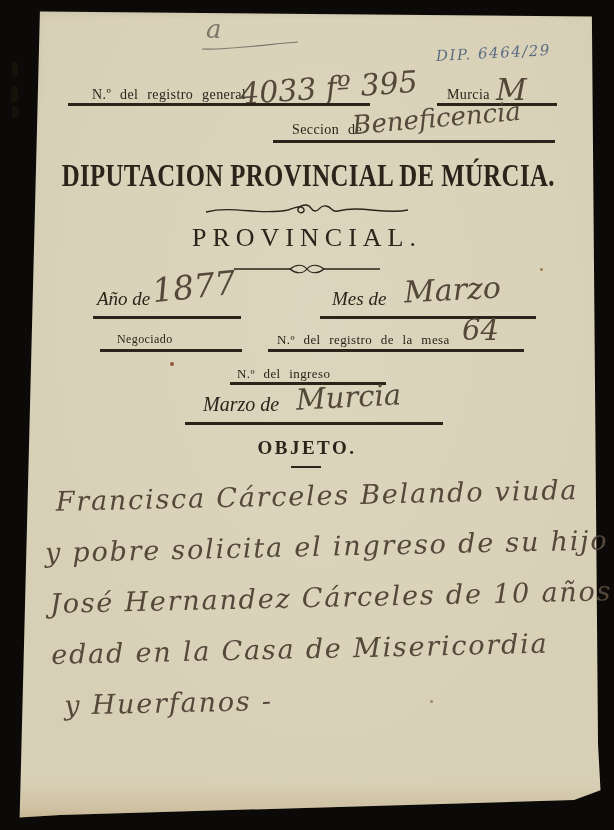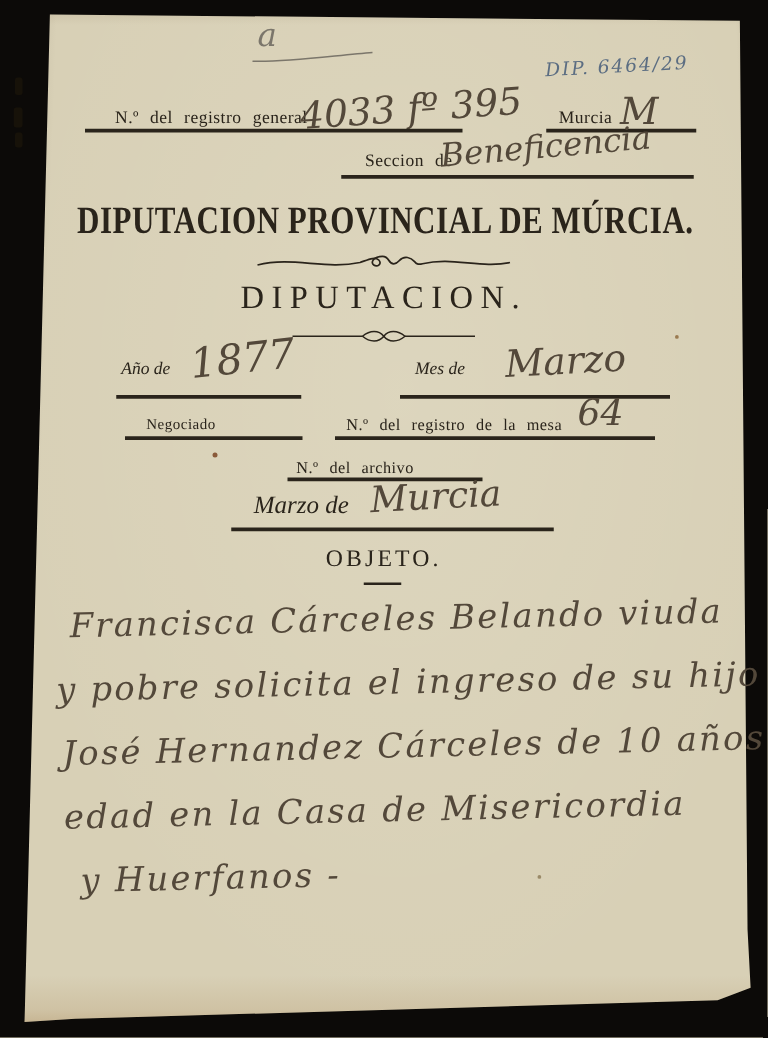--- a/index.html
+++ b/index.html
@@ -14,29 +14,29 @@
     background:
       linear-gradient(92deg, rgba(70,58,38,.48) 0px, rgba(70,58,38,.16) 16px, rgba(70,58,38,0) 46px),
       linear-gradient(268deg, rgba(110,92,60,.26) 0px, rgba(110,92,60,0) 26px),
       linear-gradient(to top, rgba(152,108,52,.42) 0px, rgba(152,108,52,.14) 22px, rgba(152,108,52,0) 50px),
       linear-gradient(to bottom, rgba(120,100,65,.22) 0px, rgba(120,100,65,0) 20px),
       radial-gradient(ellipse at 52% 38%, rgba(255,255,244,.12), rgba(0,0,0,0) 72%),
       var(--paper,#d8d0b6);
   }
   .el{position:absolute;white-space:nowrap}
   .plabel{font-weight:normal;color:var(--ink_printed,#2a241b);letter-spacing:.4px;word-spacing:5px;font-size:14px}
-  .ilabel{font-style:italic;color:var(--ink_printed,#2a241b);font-size:14px}
+  .ilabel{font-style:italic;color:var(--ink_printed,#2a241b);font-size:19px}
   .hw{font-style:italic;font-family:"DejaVu Serif",serif;color:var(--ink_hand,#53483a)}
   .rule{position:absolute;background:var(--ink_printed,#241f17);height:2.6px}
   .thin-rule{position:absolute;background:var(--ink_printed,#241f17);height:1.6px}
   .center{left:0;width:614px;text-align:center}
   .title-inner{display:inline-block;transform:scaleX(.8);font-weight:bold;font-size:31px;
     color:var(--ink_printed,#241f17);letter-spacing:.5px}
   .sub{font-size:26px;letter-spacing:6px;color:var(--ink_printed,#2b261e)}
-  .objeto{font-size:19px;letter-spacing:2.5px;font-weight:normal;color:var(--ink_printed,#2a241b)}
+  .objeto{font-size:19px;letter-spacing:2.5px;font-weight:bold;color:var(--ink_printed,#2a241b)}
   .mark{position:absolute;background:#171209;border-radius:2px}
   .speck{position:absolute;border-radius:50%}
   .bodyline{white-space:nowrap;font-size:27px;letter-spacing:1.8px;line-height:51px}
 </style>
 </head>
 <body>
 
 <div id="paper"></div>
 
 <div class="mark" style="left:12px;top:62px;width:6px;height:14px"></div>
@@ -69,21 +69,21 @@
 <div class="el center" style="top:158px">
   <span class="title-inner">DIPUTACION PROVINCIAL DE MÚRCIA.</span>
 </div>
 
 <div class="el center" style="top:200px">
   <svg width="210" height="20" viewBox="0 0 210 20">
     <path d="M4 12 C 32 5, 58 16, 86 10 C 92 8, 98 5, 101 8 C 104 11, 100 14, 97 12 C 94 10, 97 5, 104 5 C 110 5, 108 11, 113 11 C 118 11, 117 5, 124 6 C 131 7, 129 13, 136 11 C 160 5, 182 15, 206 10" fill="none" stroke="var(--ink_printed,#2e2820)" stroke-width="1.4"></path>
   </svg>
 </div>
 
-<div class="el center sub" style="top:223px">DIPUTACION.</div>
+<div class="el center sub" style="top:223px">PROVINCIAL.</div>
 
 <div class="el center" style="top:262px">
   <svg width="150" height="14" viewBox="0 0 150 14">
     <path d="M2 7 H 58 M 92 7 H 148" stroke="var(--ink_printed,#2e2820)" stroke-width="1.3" fill="none"></path>
     <path d="M58 7 C 64 2, 71 2, 75 7 C 79 12, 86 12, 92 7 C 86 2, 79 2, 75 7 C 71 12, 64 12, 58 7 Z" fill="none" stroke="var(--ink_printed,#2e2820)" stroke-width="1.2"></path>
   </svg>
 </div>
 
 <div class="el ilabel" style="left:97px;top:288px">Año de</div>
 <div class="el hw" style="left:152px;top:267px;font-size:33px;transform:rotate(-6deg)">1877</div>
@@ -93,21 +93,21 @@
 <div class="el hw" style="left:404px;top:272px;font-size:30px;transform:rotate(-3deg)">Marzo</div>
 <div class="rule" style="left:320px;top:316px;width:216px"></div>
 
 <div class="el plabel" style="left:117px;top:332px;font-size:12px">Negociado</div>
 <div class="rule" style="left:100px;top:349px;width:142px"></div>
 
 <div class="el plabel" style="left:277px;top:332px;font-size:13px">N.º del registro de la mesa</div>
 <div class="el hw" style="left:462px;top:313px;font-size:29px">64</div>
 <div class="rule" style="left:268px;top:349px;width:256px"></div>
 
-<div class="el plabel" style="left:237px;top:366px;font-size:13px">N.º del archivo</div>
+<div class="el plabel" style="left:237px;top:366px;font-size:13px">N.º del ingreso</div>
 <div class="rule" style="left:230px;top:382px;width:156px"></div>
 
 <div class="el ilabel" style="left:203px;top:393px;font-size:20px">Marzo de</div>
 <div class="el hw" style="left:296px;top:380px;font-size:29px;transform:rotate(-3deg)">Murcia</div>
 <div class="rule" style="left:185px;top:422px;width:258px"></div>
 
 <div class="el center objeto" style="top:437px">OBJETO.</div>
 <div class="thin-rule" style="left:291px;top:466px;width:30px"></div>
 
 <div class="el hw" style="left:40px;top:470px;width:550px;transform:rotate(-1.3deg)">

